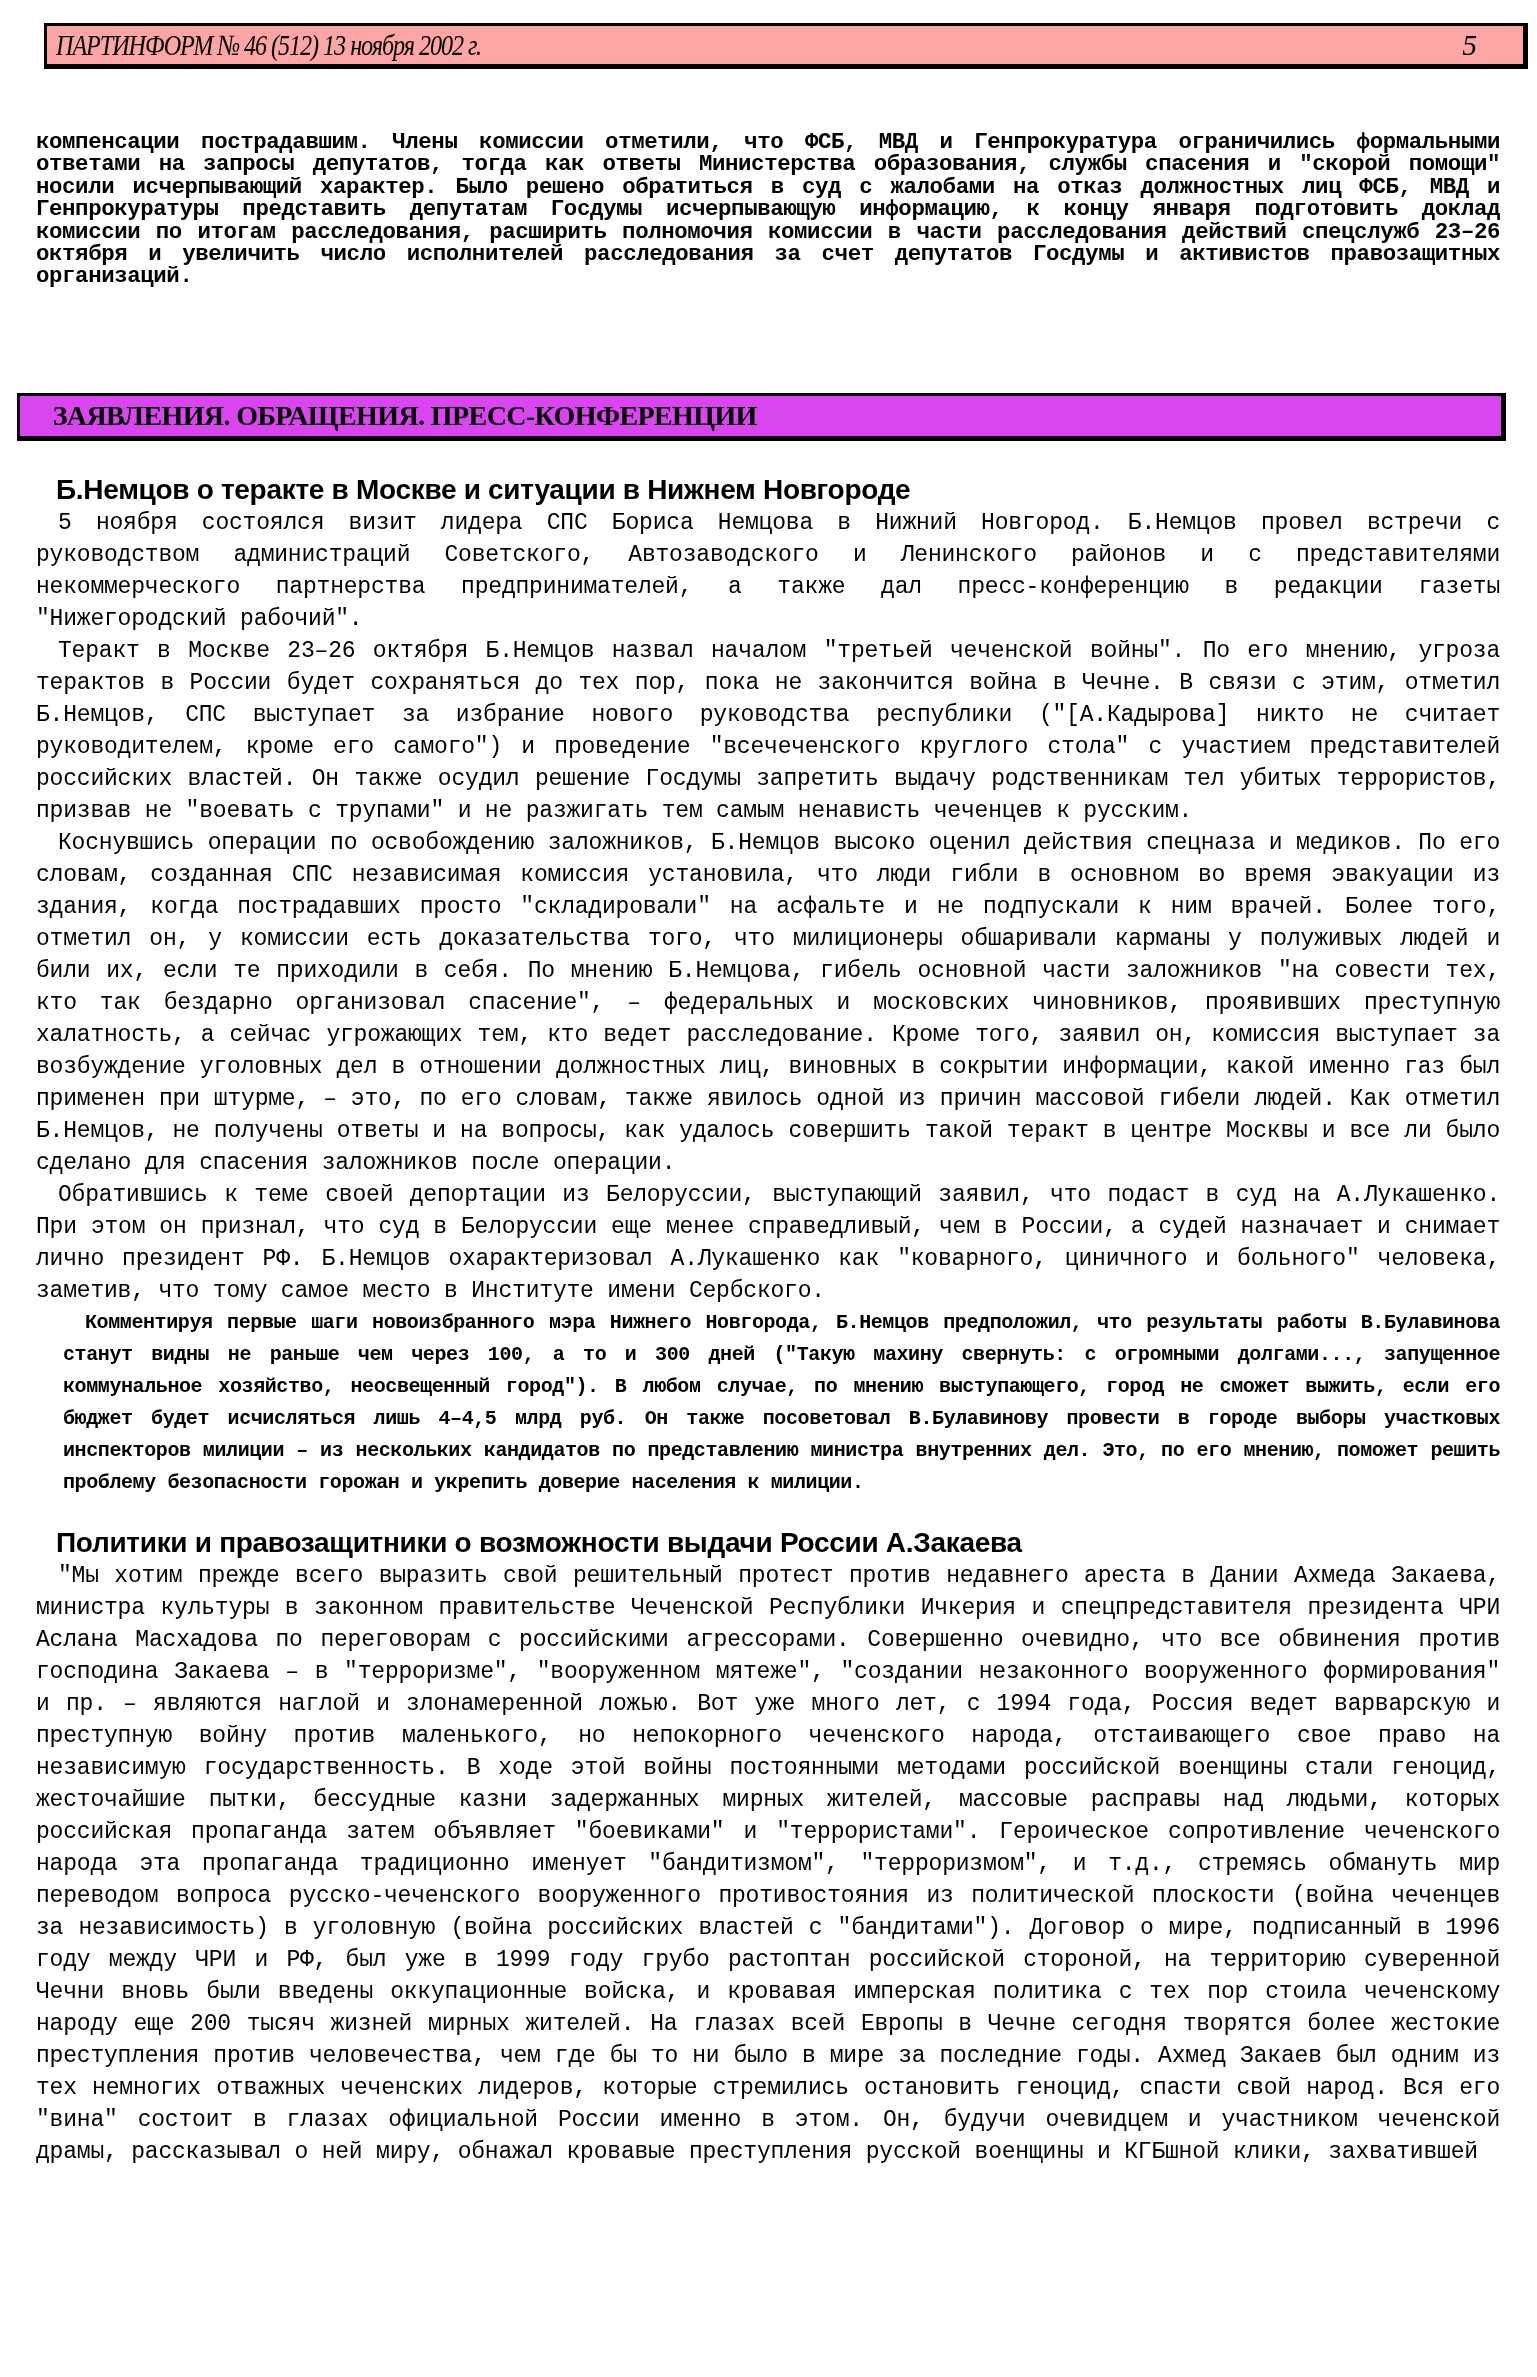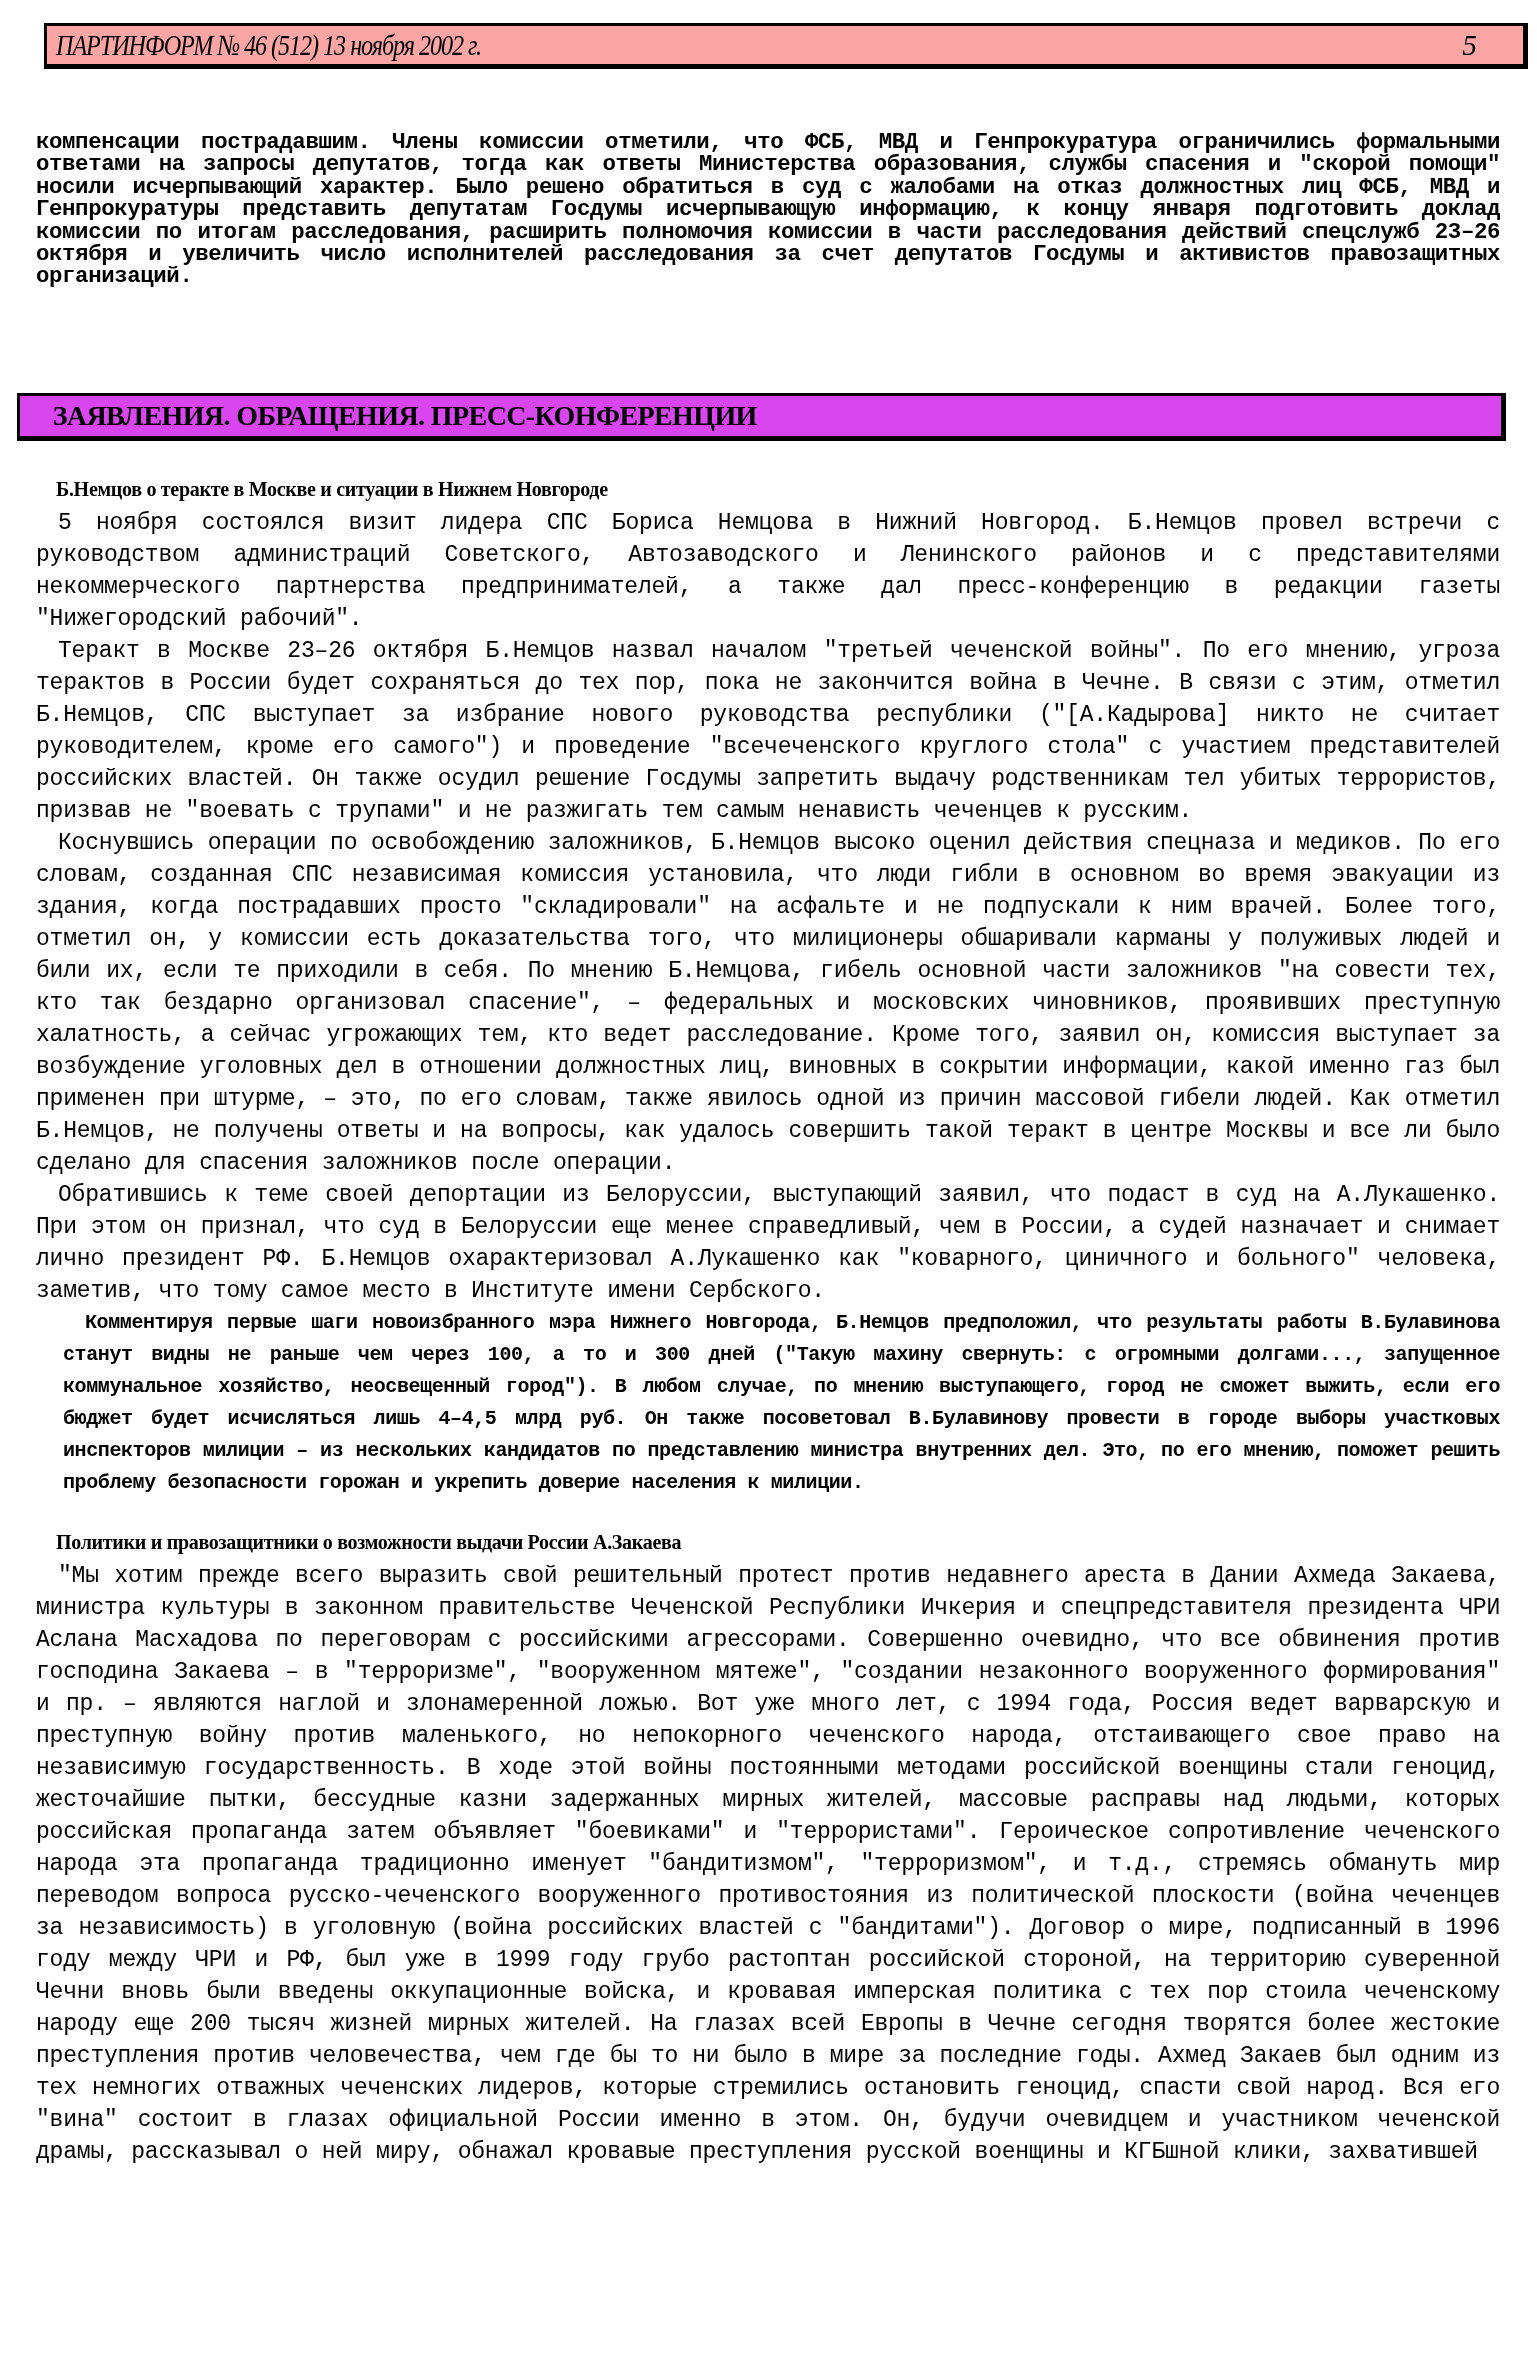--- a/index.html
+++ b/index.html
@@ -83,23 +83,23 @@
     font-family: "Liberation Serif", "DejaVu Serif", serif;
     font-weight: bold;
     font-size: 28px;
     line-height: 33px;
     white-space: nowrap;
     letter-spacing: -0.6px;
   }
   .article-title {
     position: absolute;
     left: 56px;
-    font-family: Liberation Serif, serif;
+    font-family: Liberation Sans, sans-serif;
     font-weight: bold;
-    font-size: 20px;
+    font-size: 28px;
     line-height: 33px;
     white-space: nowrap;
     letter-spacing: -0.3px;
   }
   .article {
     font-size: 23px;
     line-height: 32px;
     letter-spacing: -0.2px;
   }
   .article .para.bold {

